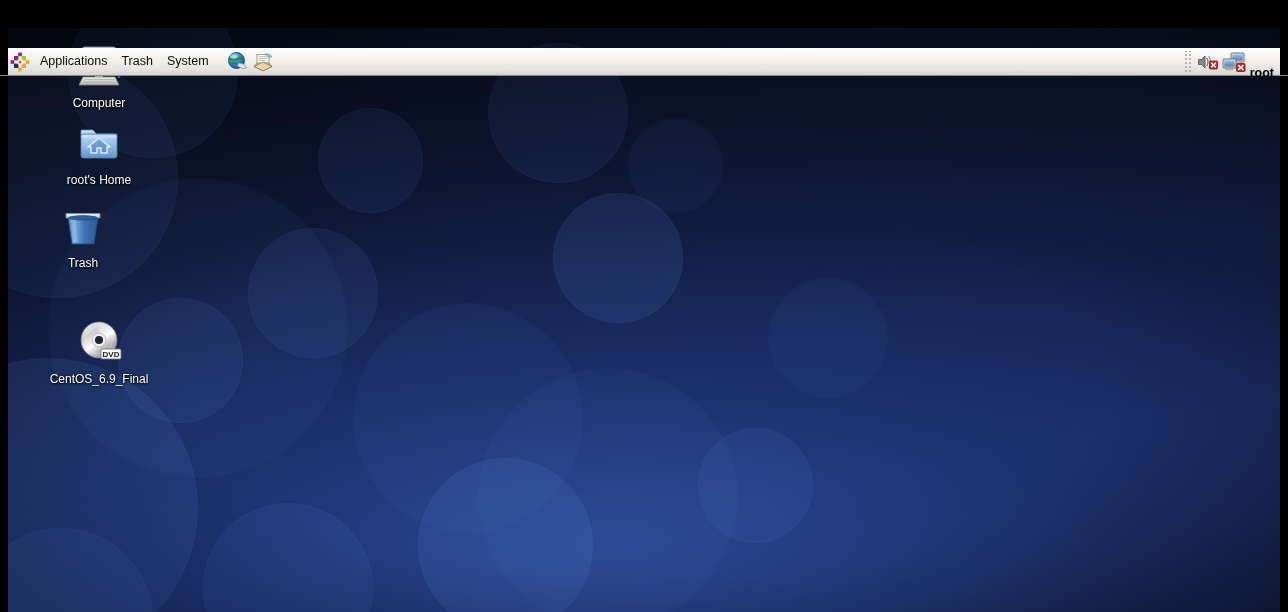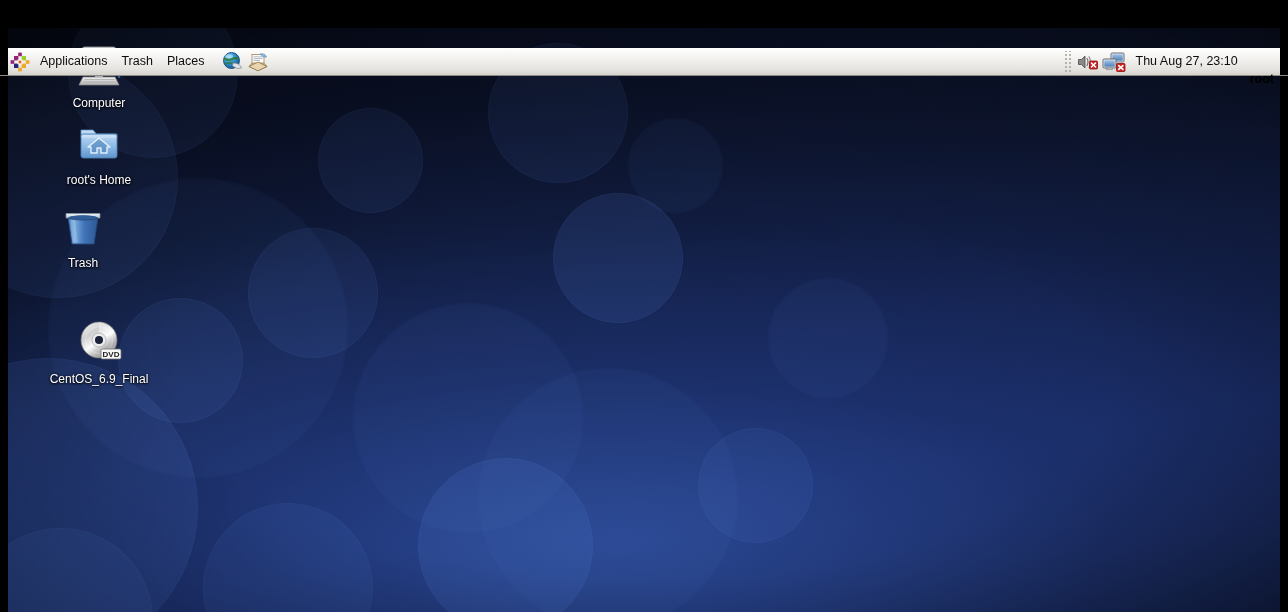--- a/index.html
+++ b/index.html
@@ -159,21 +159,21 @@
   #clock {
     padding: 0 9px;
     font-size: 12.5px;
     height: 27px;
     line-height: 27px;
     cursor: default;
     color: #0d0d0d;
   }
 
   #username {
-    padding: 18px 6px 0 3px;
+    padding: 12px 6px 0 3px;
     font-size: 12.5px;
     font-weight: bold;
     height: 27px;
     line-height: 27px;
     cursor: default;
     color: #000;
   }
 
   
   .desk-icon {
@@ -353,21 +353,21 @@
             <rect x="4.0" y="11.6" width="4.4" height="4.4" fill="#262577"></rect>
             <rect x="11.6" y="11.6" width="4.4" height="4.4" fill="#efa724"></rect>
             <rect x="7.6" y="7.6" width="4.8" height="4.8" fill="#ffffff"></rect>
             <rect x="8.6" y="8.6" width="2.8" height="2.8" fill="#e9601f"></rect>
           </g>
         </svg>
       </div>
 
       <div class="menu-item">Applications</div>
       <div class="menu-item">Trash</div>
-      <div class="menu-item">Places</div>
+      <div class="menu-item">System</div>
 
       <div class="launcher" style="margin-left:8px;">
         <svg width="22" height="22" viewBox="0 0 22 22">
           <defs>
             <radialGradient id="glb" cx="0.35" cy="0.3" r="0.85">
               <stop offset="0%" stop-color="#7fd3f5"></stop>
               <stop offset="45%" stop-color="#2f8fcf"></stop>
               <stop offset="100%" stop-color="#0e4a84"></stop>
             </radialGradient>
           </defs>
@@ -432,19 +432,18 @@
           <rect x="2.3" y="8.3" width="10.4" height="6.4" fill="url(#mon)"></rect>
           <rect x="4.5" y="16" width="6" height="1.8" fill="#b9bcbf" stroke="#7c7f82" stroke-width="0.5"></rect>
           <rect x="14.5" y="11.5" width="8.5" height="8" rx="1" fill="#cf2222" stroke="#8c1212" stroke-width="0.8"></rect>
           <g stroke="#ffffff" stroke-width="1.7" stroke-linecap="round">
             <line x1="16.7" y1="13.7" x2="20.9" y2="17.4"></line>
             <line x1="20.9" y1="13.7" x2="16.7" y2="17.4"></line>
           </g>
         </svg>
       </div>
 
-      <div id="clock">Thu Aug 27, 23:10</div>
 
       <div id="username">root</div>
     </div>
   </div>
 
 </div>
 
 </body></html>

